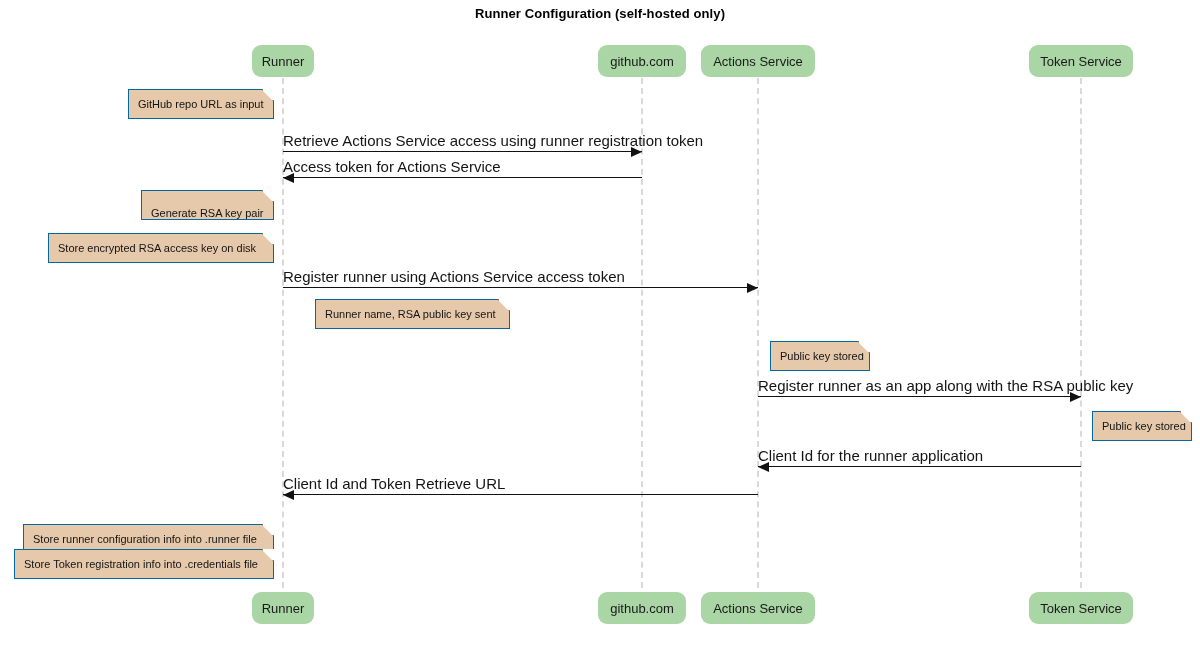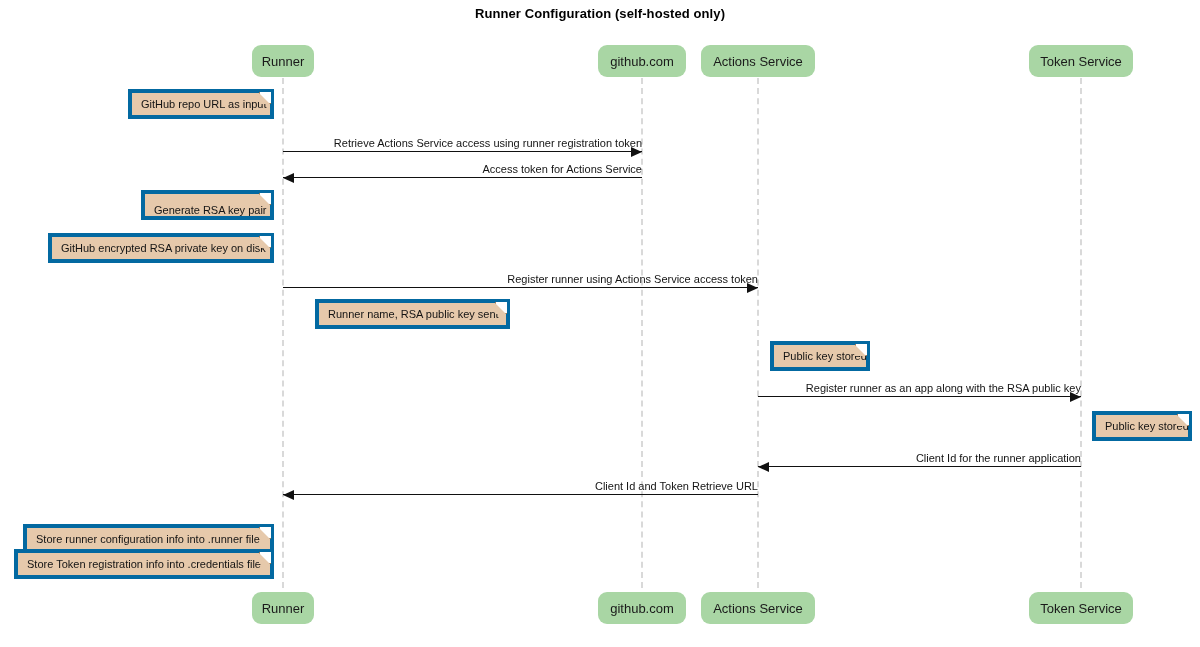--- a/index.html
+++ b/index.html
@@ -51,21 +51,21 @@
     font-weight: normal;
     color: #1a1a1a;
     box-sizing: border-box;
     white-space: nowrap;
     padding: 0 12px;
   }
   
   .note {
     position: absolute;
     background: #e6c9ab;
-    border: 4px solid #0369a1;
+    border: 1px solid #0369a1;
     box-sizing: border-box;
     font-size: 11px;
     color: #141414;
     display: flex;
     align-items: center;
     padding: 0 9px;
     height: 30px;
     white-space: nowrap;
   }
   .note::before {
@@ -91,24 +91,24 @@
     pointer-events: none;
   }
   
   .msg {
     position: absolute;
     height: 0;
     border-top: 1.6px solid #111111;
   }
   .msg-label {
     position: absolute;
-    font-size: 11px;
+    font-size: 15px;
     color: #141414;
     white-space: nowrap;
-    text-align: right;
+    text-align: left;
     transform: translateY(-100%);
     padding-bottom: 2px;
   }
   .arrowhead {
     position: absolute;
     width: 0;
     height: 0;
     top: -5px;
   }
   .arrowhead.right {
@@ -178,21 +178,21 @@
   <div id="notes">
       <div class="note" style="left: 128px; top: 89px; width: 146px;">
         <span>GitHub repo URL as input</span>
         <span class="note-fold"></span>
       </div>
       <div class="note" style="left: 141px; top: 190px; width: 133px; align-items: flex-end;">
         <span>Generate RSA key pair</span>
         <span class="note-fold"></span>
       </div>
       <div class="note" style="left: 48px; top: 233px; width: 226px;">
-        <span>GitHub encrypted RSA private key on disk</span>
+        <span>Store encrypted RSA access key on disk</span>
         <span class="note-fold"></span>
       </div>
       <div class="note" style="left: 295px; top: 299px; width: 195px; margin-left: 20px;">
         <span>Runner name, RSA public key sent</span>
         <span class="note-fold"></span>
       </div>
       <div class="note" style="left: 770px; top: 341px; width: 100px;">
         <span>Public key stored</span>
         <span class="note-fold"></span>
       </div>

